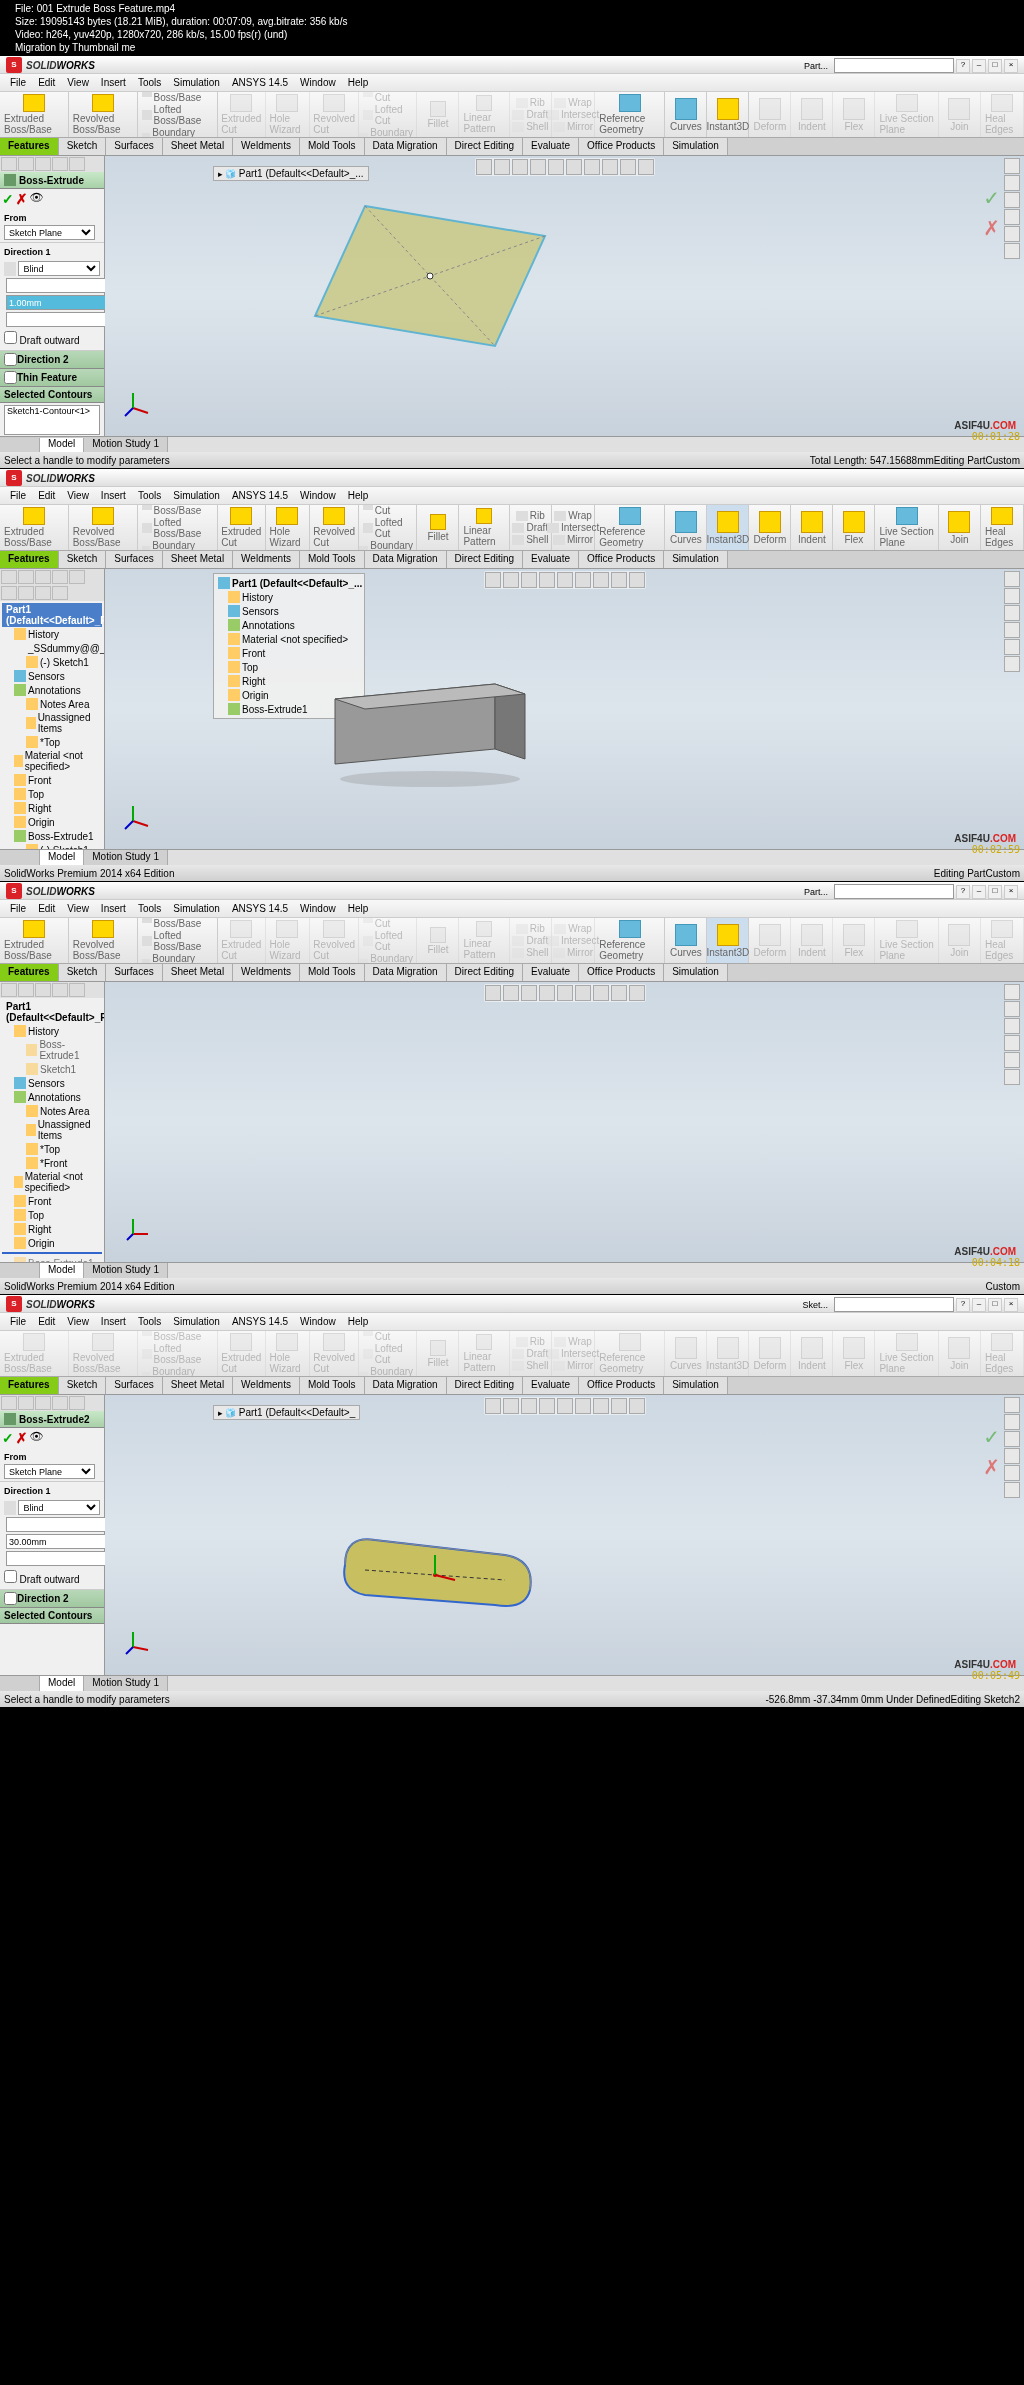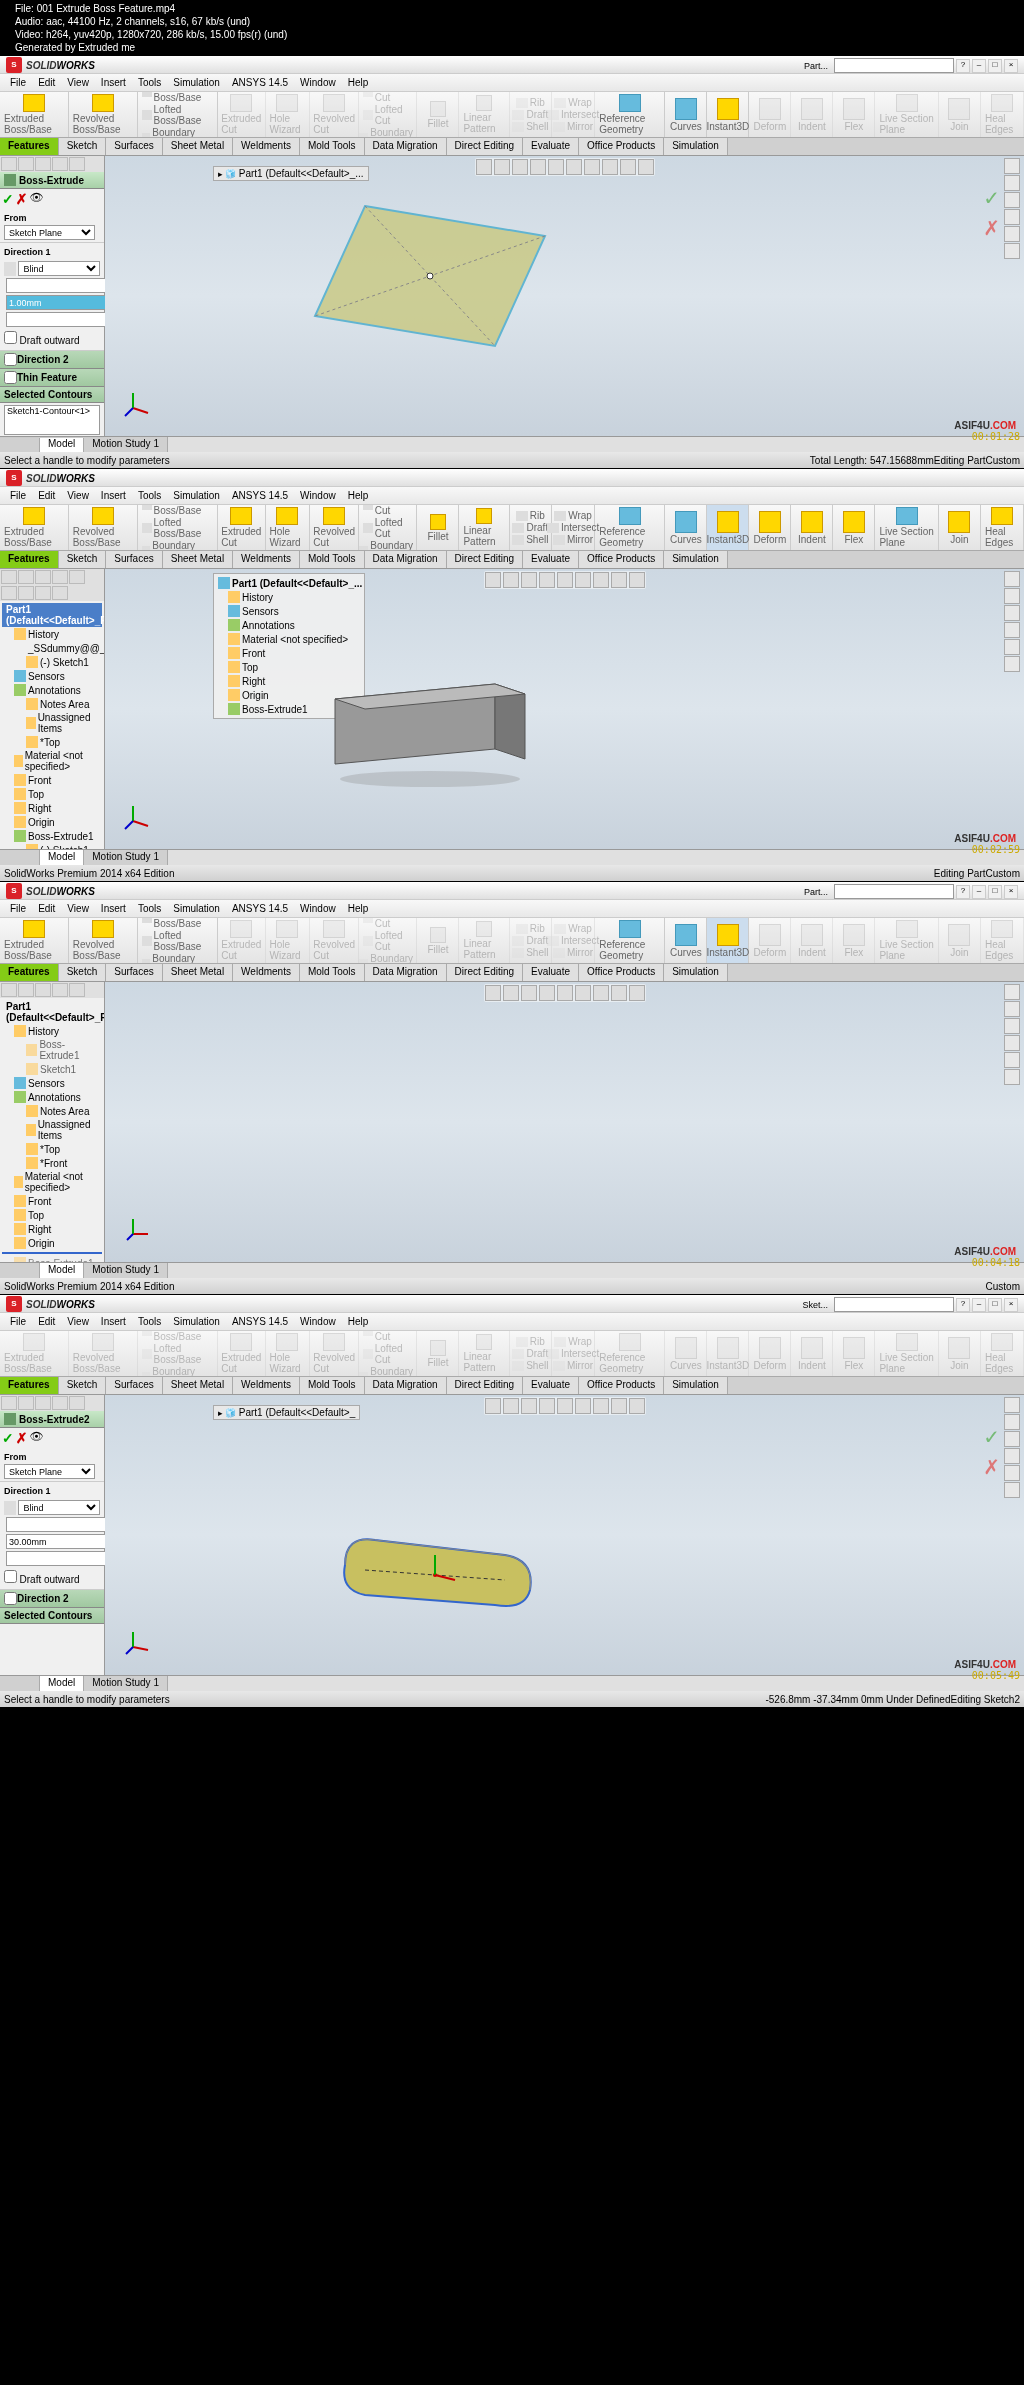--- a/index.html
+++ b/index.html
@@ -76,23 +76,23 @@
 .status-r{display:flex;}
 .timestamp{position:absolute;right:4px;bottom:26px;color:#ca0;font-size:10px;font-family:monospace}
 .flyout-tree{position:absolute;left:108px;top:4px;background:rgba(240,240,240,0.9);border:1px solid #aaa;padding:2px;font-size:9px;min-width:90px}
 .doctab{position:absolute;left:108px;top:10px;font-size:9px;background:#e8e8e8;padding:1px 4px;border:1px solid #aaa}
 </style>
 </head>
 <body>
 
 <div class="info">
   <div>File: 001 Extrude Boss Feature.mp4</div>
-  <div>Audio: aac, 44100 Hz, 2 channels, s16, 67 kb/s (und)</div>
+  <div>Size: 19095143 bytes (18.21 MiB), duration: 00:07:09, avg.bitrate: 356 kb/s</div>
   <div>Video: h264, yuv420p, 1280x720, 286 kb/s, 15.00 fps(r) (und)</div>
-  <div>Generated by Extruded me</div>
+  <div>Migration by Thumbnail me</div>
 </div>
 
 <div class="shot">
  <div class="titlebar">
   <span class="sw-logo">S</span>
   <span class="sw-brand"><b>SOLID</b><span>WORKS</span></span>
   <div class="qat">
    <span style="font-size:9px;padding:0 4px">Part...</span>
    <span class="search-box" placeholder="Search Commands"></span>
    <span class="qat-btn">?</span>

